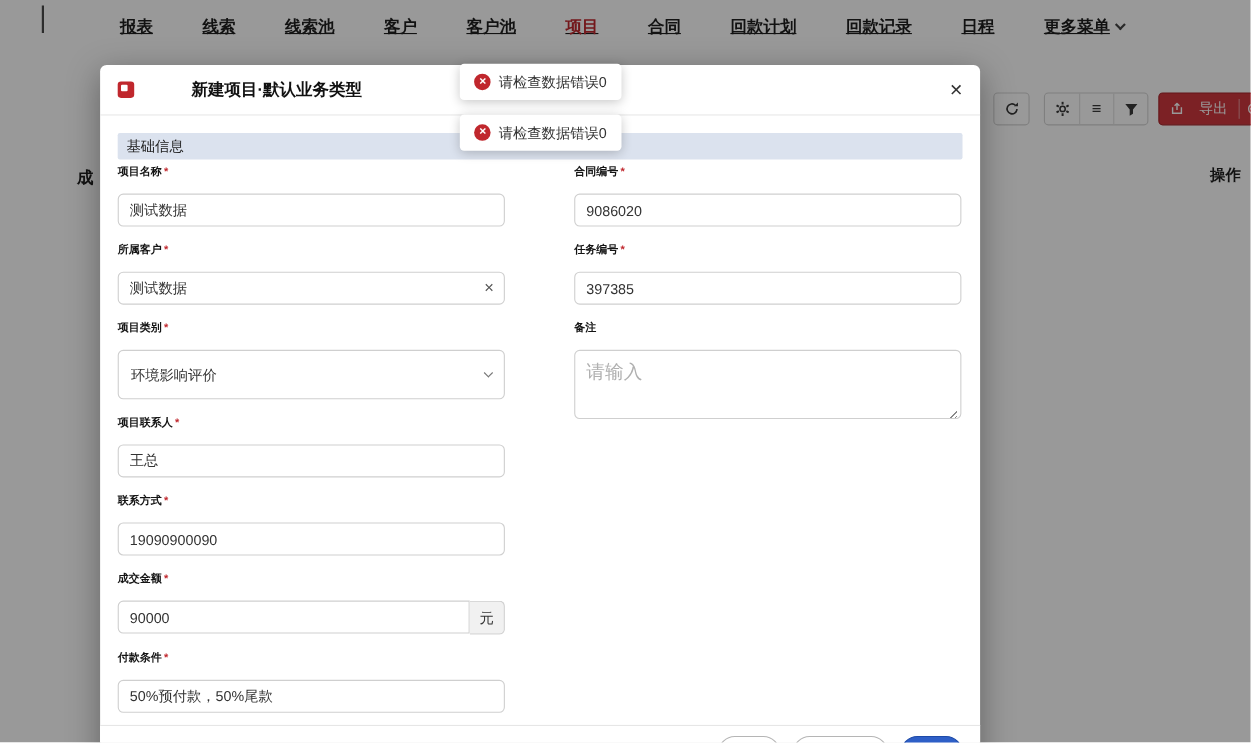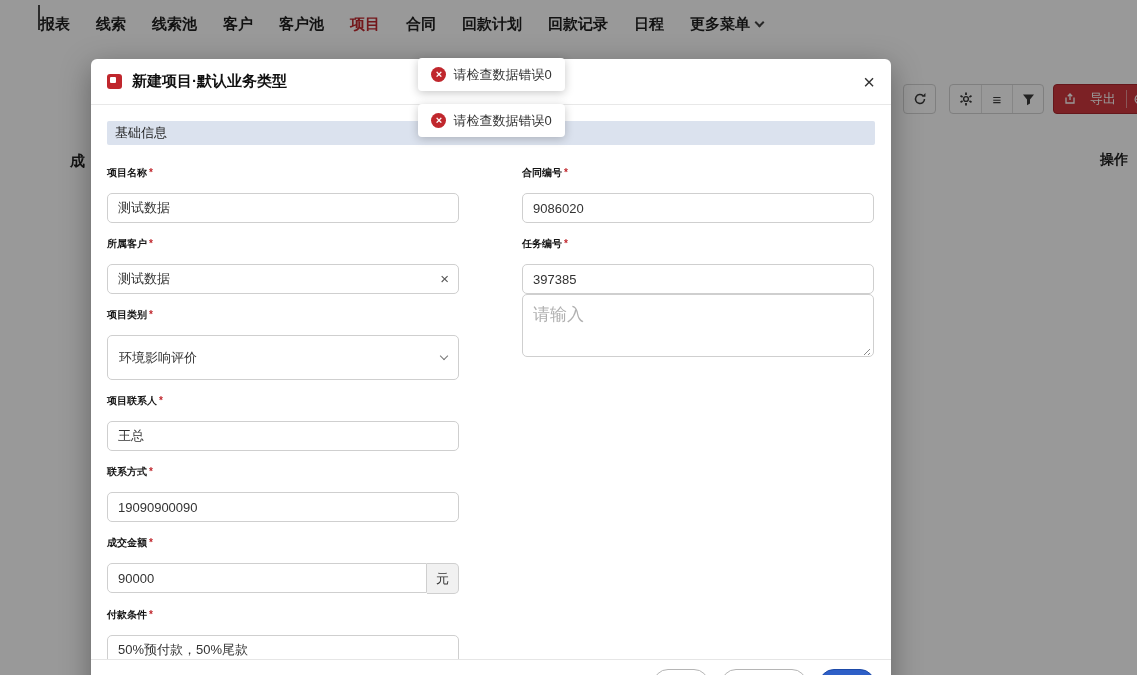--- a/index.html
+++ b/index.html
@@ -2,22 +2,22 @@
 <html><head>
 <meta charset="utf-8">
 <style>
   * { margin:0; padding:0; box-sizing:border-box; }
   html,body { width:1137px; height:675px; overflow:hidden; }
   body { position:relative; background:#fff; font-family:"Liberation Sans", sans-serif; color:#222; }
 
   
   .page { position:absolute; inset:0; background:#fff; z-index:0; }
   .logo-tick { position:absolute; left:38px; top:5px; width:2px; height:25px; background:#4a4a4a; }
-  .navbar { display:flex; align-items:center; gap:26px; padding-left:40px; height:48px;
-            font-size:15px; font-weight:700; color:#1f1f1f; }
+  .navbar { display:flex; align-items:center; gap:45px; padding-left:109px; height:48px;
+            font-size:15px; font-weight:700; color:#1f1f1f;text-decoration:underline; }
   .nav-item { cursor:pointer; display:flex; align-items:center; gap:6px; white-space:nowrap; }
   .nav-item.active { color:#c0272d; }
   .chev { width:7px; height:7px; border-right:2px solid #444; border-bottom:2px solid #444;
           transform:rotate(45deg); margin-top:-4px; }
   .toolbar { position:absolute; top:84px; left:903px; display:flex; gap:13px; align-items:center; }
   .tb-box { height:30px; background:#fff; border:1px solid #d4d4d4; border-radius:4px;
             display:flex; align-items:center; }
   .tb-cell { width:31px; height:100%; display:flex; align-items:center; justify-content:center; cursor:pointer; }
   .tb-cell + .tb-cell { border-left:1px solid #e0e0e0; }
   .glyph { font-size:15px; color:#3a3a3a; line-height:1; }
@@ -30,28 +30,28 @@
               font-size:15px; cursor:pointer; }
   .actions-header { position:absolute; left:1100px; top:151px; font-size:14px; font-weight:700; color:#1f1f1f; }
   .partial-char { position:absolute; left:70px; top:152px; font-size:15px; font-weight:700; color:#1f1f1f; }
 
   
   .overlay { position:absolute; inset:0; background:rgba(0,0,0,0.40); z-index:10; }
 
   
   .modal { position:absolute; left:91px; top:59px; width:800px; height:660px; background:#fff;
            border-radius:6px; box-shadow:0 8px 30px rgba(0,0,0,.35); z-index:20; }
-  .modal-header { height:46px; display:flex; align-items:center; padding:0 16px; border-bottom:1px solid #e8e8e8; }
+  .modal-header { height:46px; display:flex; align-items:center; padding:0 16px; border-bottom:1px solid #e8e8e8;gap:42px; }
   .title-icon { width:15px; height:15px; background:#c0272d; border-radius:3px; margin-right:10px; position:relative; flex:0 0 auto; }
   .title-icon::after { content:""; position:absolute; left:3px; top:3px; width:6px; height:6px; background:#fff; border-radius:1px; }
   .modal-title { font-size:15px; font-weight:700; color:#111; }
   .modal-close { margin-left:auto; font-size:20px; color:#333; cursor:pointer; line-height:1; }
   .modal-body { padding:0 16px; }
   .section-bar { margin-top:16px; height:24px; line-height:24px; background:#dbe2ee; border-radius:2px;
-                 padding-left:8px; font-size:13px; color:#222; margin-bottom:18px; }
+                 padding-left:8px; font-size:13px; color:#222; margin-bottom:1px; }
   .form-cols { display:flex; gap:63px; }
   .col { width:352px; }
   .field-label { margin:14px 0 13px; font-size:10px; font-weight:700; color:#141414; }
   .col > .field:first-child .field-label { margin-top:3px; }
   .req { color:#c0272d; margin-left:2px; }
   .text-input { width:100%; height:30px; border:1px solid #cfcfcf; border-radius:5px; background:#fff;
                 padding:0 10px; font-size:13px; color:#333; outline:none; font-family:inherit; }
   .text-input::placeholder { color:#b0b0b0; }
   .input-wrap { position:relative; }
   .clear-x { position:absolute; right:10px; top:7px; font-size:15px; color:#555; cursor:pointer; line-height:1; }
@@ -243,20 +243,23 @@
         </div>
 
         <div class="field">
           <div class="field-label">
             <span>任务编号</span><span class="req">*</span>
           </div>
           <input class="text-input" type="text" value="397385" style="">
         </div>
 
         <div class="field">
+          <div class="field-label">
+            <span>备注</span><span class="req"></span>
+          </div>
           <div class="ta-wrap">
             <textarea class="textarea" placeholder="请输入" style=""></textarea>
             <span class="resize-grip"></span>
           </div>
         </div>
       </div>
     </div>
   </div>
 
   <div class="modal-footer">

